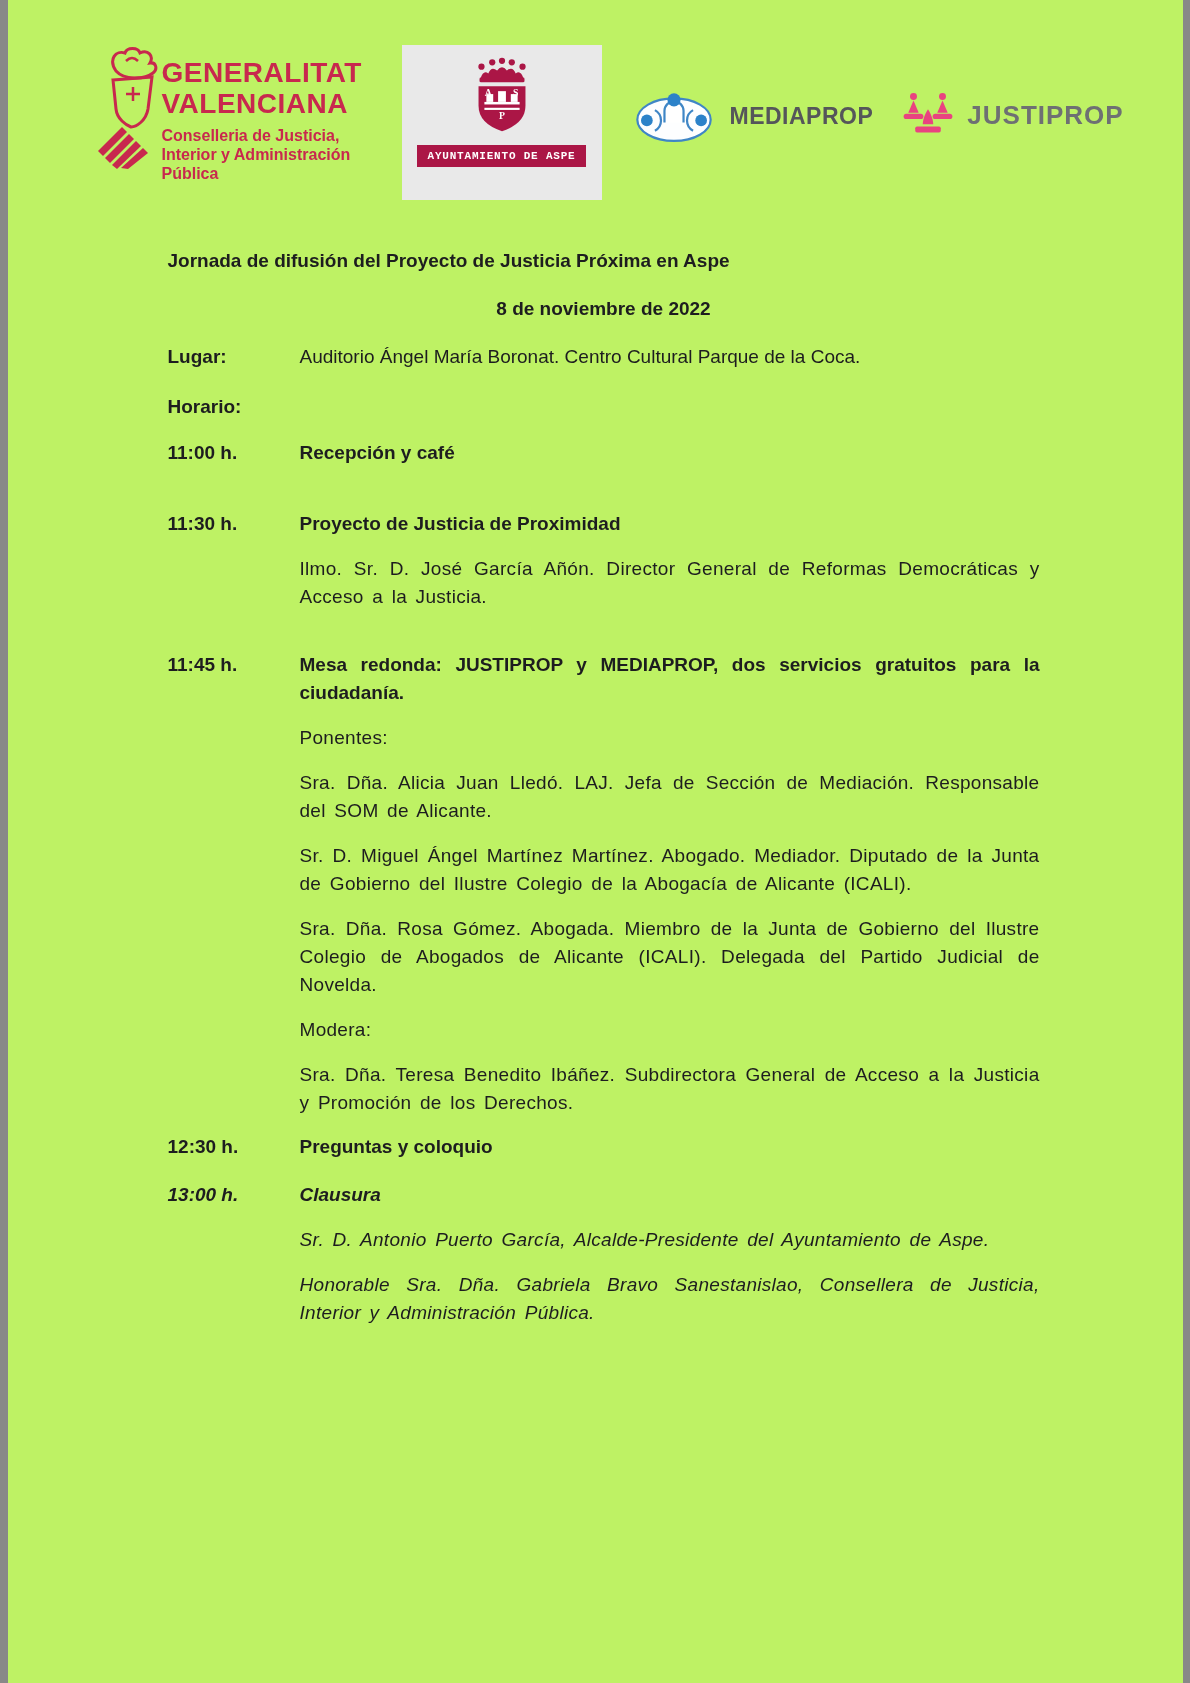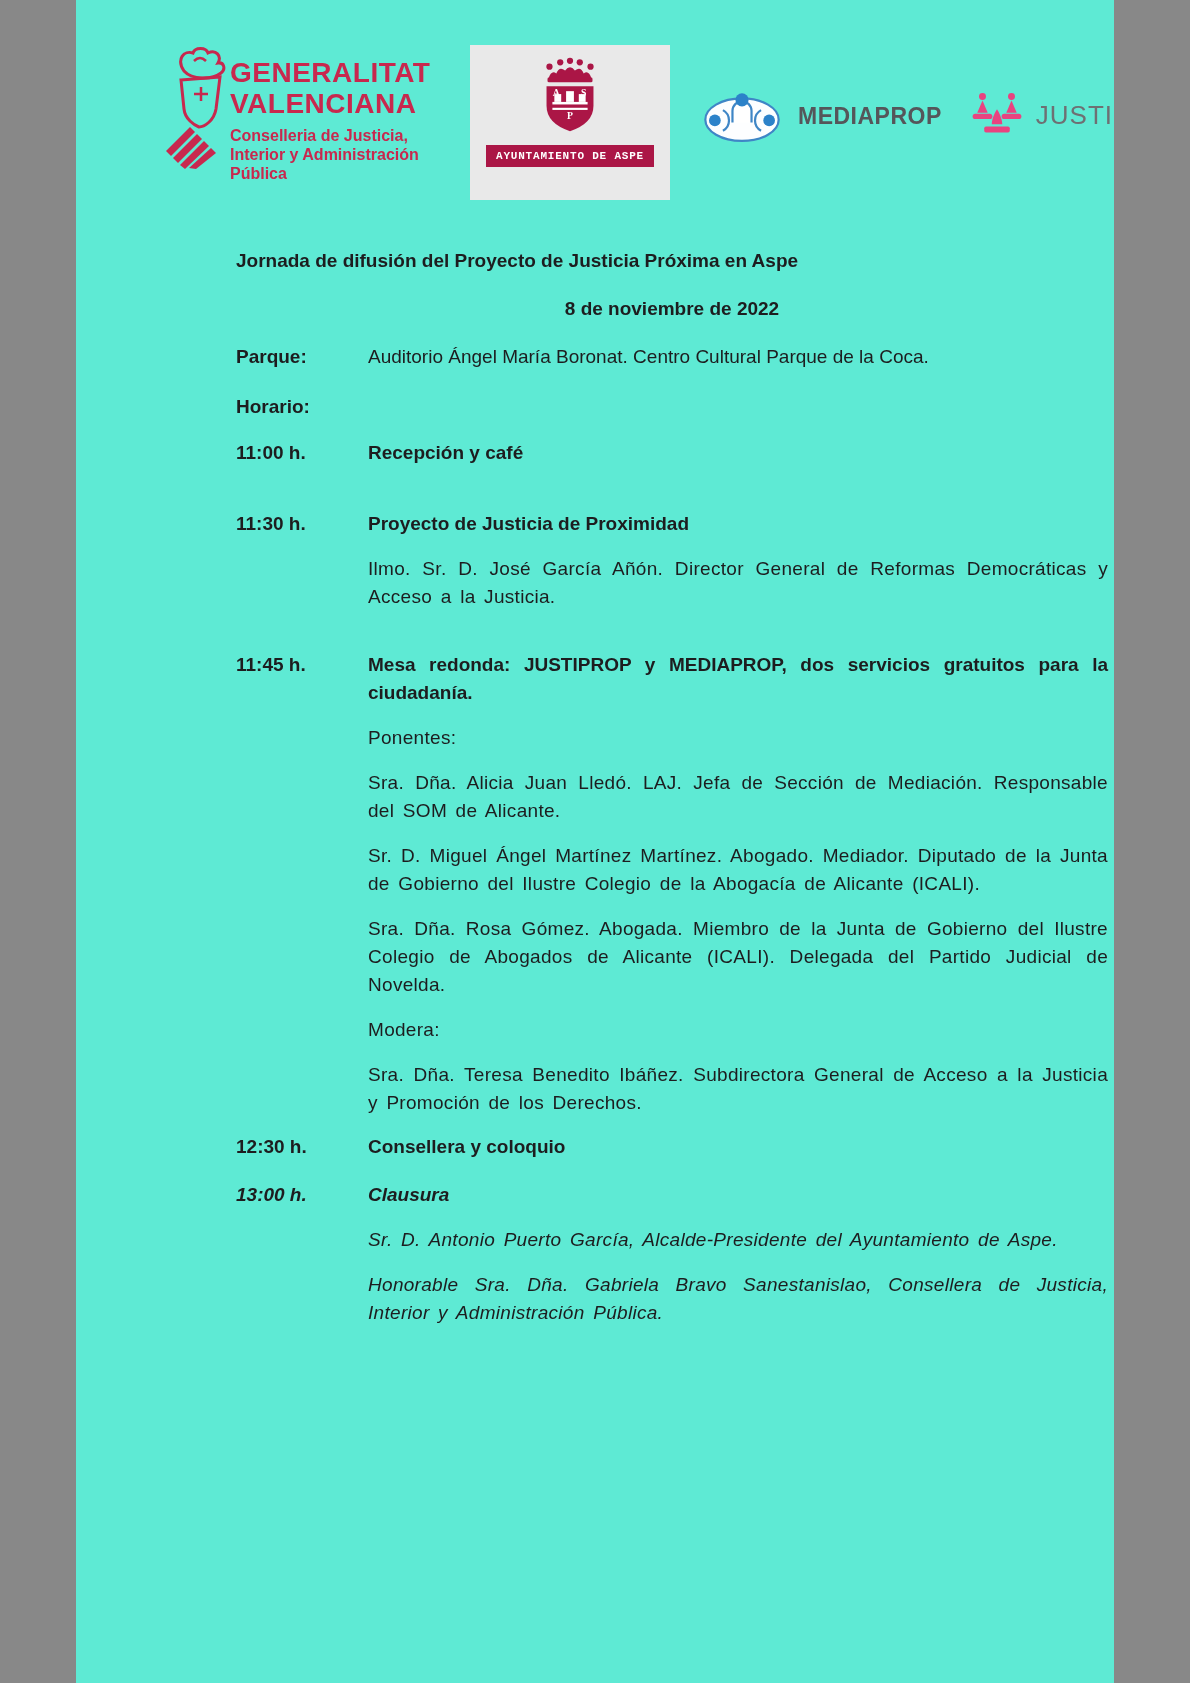--- a/index.html
+++ b/index.html
@@ -1,20 +1,20 @@
 <!DOCTYPE html>
 <html style="--gva-red: #C8284E; --aspe-maroon: #AB1646; --mediaprop-blue: #2C82C9; --mediaprop-text: #55565A; --justiprop-pink: #E94380; --justiprop-text: #6E7073; --aspe-box-bg: #E9E9E9; --body-text: #1D1D1F;"><head>
 <meta charset="utf-8">
 <style>
   html,body { margin:0; padding:0; background:#888; }
   .page {
     position:relative;
-    width:1038px; height:1683px;
+    width:1175px; height:1683px;
     margin:0 auto;
-    background:#5eead4;
+    background:#bef264;
     font-family:"Liberation Sans", sans-serif;
     color:#1d1d1f;
     box-sizing:border-box;
     padding:45px 70px 40px 88px;
     overflow:hidden;
   }
   
   .logo-header { display:flex; align-items:flex-start; height:158px; }
   .gva { display:flex; align-items:flex-start; width:270px; flex-shrink:0; }
   .gva svg { width:62px; height:122px; margin-top:2px; flex-shrink:0; }
@@ -31,21 +31,21 @@
   .aspe-banner {
     margin-top:4px; background:var(--aspe-maroon,#AB1646); color:#fff;
     font-size:11px; font-weight:bold; letter-spacing:.8px;
     padding:5px 10px; white-space:nowrap;font-family:Liberation Mono, monospace;
   }
   .mediaprop { margin-left:28px; margin-top:40px; display:flex; align-items:center; }
   .mediaprop svg { width:88px; height:62px; }
   .mediaprop-label { margin-left:12px; font-size:23px; font-weight:bold; letter-spacing:.5px; color:#55565A; }
   .justiprop { margin-left:26px; margin-top:42px; display:flex; align-items:center; }
   .justiprop svg { width:58px; height:56px; }
-  .justiprop-label { margin-left:10px; font-size:26px; font-weight:normal; letter-spacing:1px; color:#6E7073; }
+  .justiprop-label { margin-left:10px; font-size:26px; font-weight:bold; letter-spacing:1px; color:#6E7073; }
   
   .doc { margin-top:44px; padding-left:72px; width:872px; font-size:19px; line-height:28px; }
   .doc-title { text-align:left; font-weight:bold; margin:0 0 20px 0; font-size:19px; }
   .doc-date  { text-align:center; font-weight:bold; margin:0 0 20px 0; }
   .row { display:flex; align-items:flex-start; }
   .time { width:132px; flex-shrink:0; font-weight:bold; }
   .content { flex:1; }
   .btitle { font-weight:bold; text-align:justify; }
   .para { margin-top:17px; text-align:justify; letter-spacing:.3px; word-spacing:3px; }
   .plain { font-weight:normal; }
@@ -155,21 +155,21 @@
       <span class="justiprop-label">JUSTIPROP</span>
     </div>
   </header>
 
   <main class="doc">
 
     <h1 class="doc-title">Jornada de difusión del Proyecto de Justicia Próxima en Aspe</h1>
     <div class="doc-date">8 de noviembre de 2022</div>
 
     <div class="row mb-lugar">
-      <div class="time">Parque:</div>
+      <div class="time">Lugar:</div>
       <div class="content">Auditorio Ángel María Boronat. Centro Cultural Parque de la Coca.</div>
     </div>
 
     <div class="row mb-horario">
       <div class="time">Horario:</div>
     </div>
 
     <div class="row mb-1100">
       <div class="time">11:00 h.</div>
       <div class="content">
@@ -194,21 +194,21 @@
         <div class="para">Sr. D. Miguel Ángel Martínez Martínez. Abogado. Mediador. Diputado de la Junta de Gobierno del Ilustre Colegio de la Abogacía de Alicante (ICALI).</div>
         <div class="para">Sra. Dña. Rosa Gómez. Abogada. Miembro de la Junta de Gobierno del Ilustre Colegio de Abogados de Alicante (ICALI). Delegada del Partido Judicial de Novelda.</div>
         <div class="para">Modera:</div>
         <div class="para">Sra. Dña. Teresa Benedito Ibáñez. Subdirectora General de Acceso a la Justicia y Promoción de los Derechos.</div>
       </div>
     </div>
 
     <div class="row mb-1230">
       <div class="time">12:30 h.</div>
       <div class="content">
-        <div class="btitle">Consellera y coloquio</div>
+        <div class="btitle">Preguntas y coloquio</div>
       </div>
     </div>
 
     <div class="row mb-1300">
       <div class="time">13:00 h.</div>
       <div class="content">
         <div class="btitle">Clausura</div>
         <div class="para">Sr. D. Antonio Puerto García, Alcalde-Presidente del Ayuntamiento de Aspe.</div>
         <div class="para">Honorable Sra. Dña. Gabriela Bravo Sanestanislao, Consellera de Justicia, Interior y Administración Pública.</div>
       </div>

